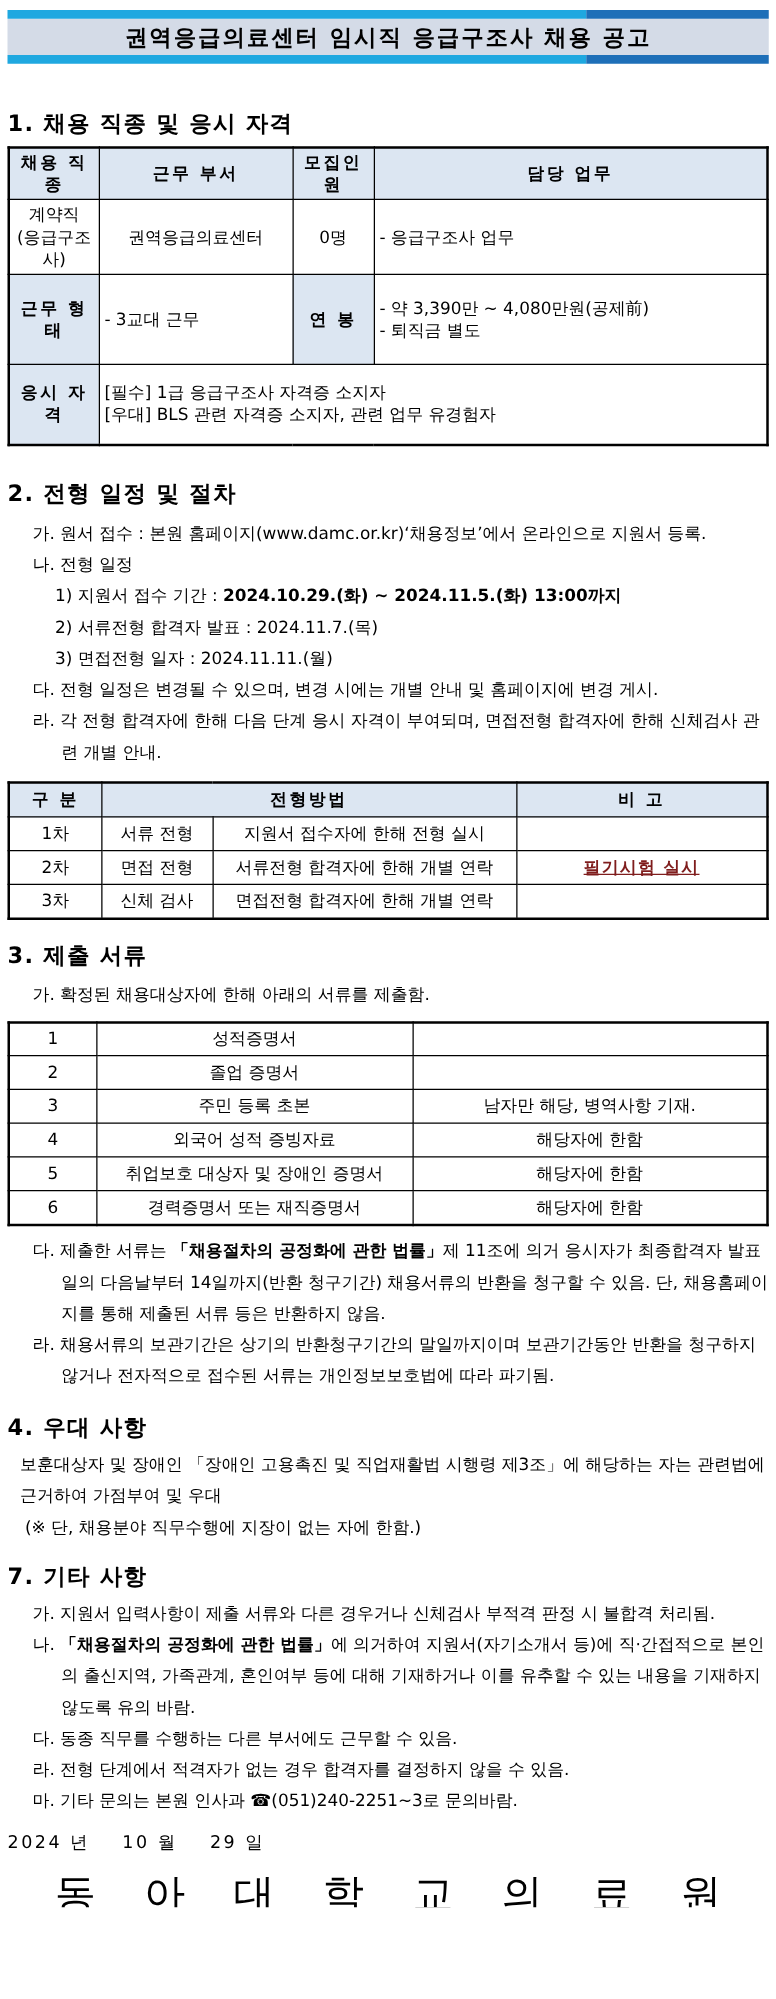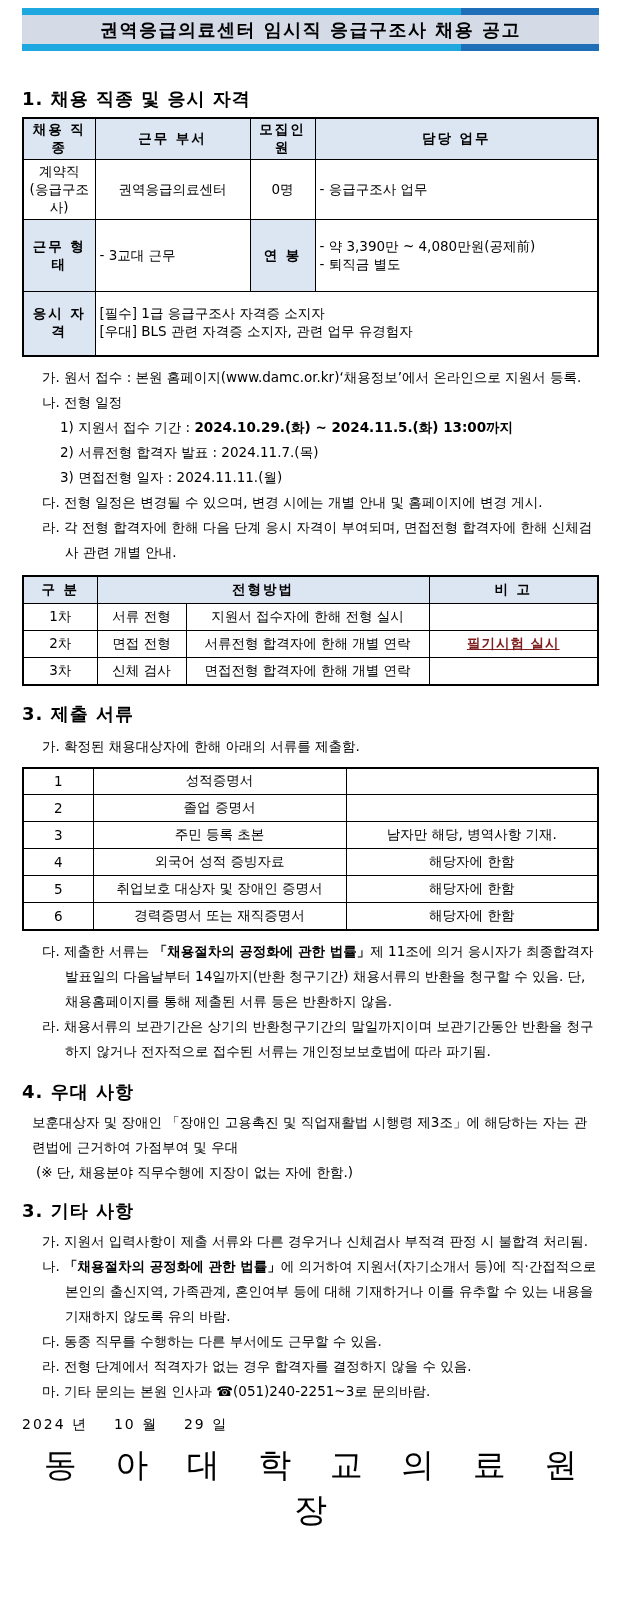--- a/index.html
+++ b/index.html
@@ -1,18 +1,18 @@
 <!DOCTYPE html>
 <html><head>
 <meta charset="utf-8">
 <style>
   html,body { margin:0; padding:0; background:#fff; }
   .page {
     width:621px; height:1526px; box-sizing:border-box;
-    padding:0 22px; overflow:hidden; background:#fff; color:#000;
+    padding:0 6px; overflow:hidden; background:#fff; color:#000;
     font-family:"DejaVu Sans","Liberation Sans",sans-serif;
     font-size:13.5px;
   }
 
   
   .banner { margin-top:8px; }
   .stripe { display:flex; height:7px; }
   .stripe .seg-cyan { width:76%; background:#1FA8E0; }
   .stripe .seg-dark { flex:1; background:#1E6FB8; }
   .band {
@@ -107,20 +107,21 @@
     <tr style="height:64px">
       <td class="hd">응시 자격</td>
       <td class="left" colspan="3">
         <div>[필수] 1급 응급구조사 자격증 소지자</div>
         <div>[우대] BLS 관련 자격증 소지자, 관련 업무 유경험자</div>
       </td>
     </tr>
   </tbody>
     </table>
 
+  <div class="sec-heading mt-h2">2. 전형 일정 및 절차</div>
 
   <div class="lst">
     <div class="li">가. 원서 접수 : 본원 홈페이지(www.damc.or.kr)‘채용정보’에서 온라인으로 지원서 등록.</div>
     <div class="li">나. 전형 일정</div>
     <div class="li sub"><span>1) 지원서 접수 기간 : </span><span class="b">2024.10.29.(화) ~ 2024.11.5.(화) 13:00까지</span></div>
     <div class="li sub">2) 서류전형 합격자 발표 : 2024.11.7.(목)</div>
     <div class="li sub">3) 면접전형 일자 : 2024.11.11.(월)</div>
     <div class="li">다. 전형 일정은 변경될 수 있으며, 변경 시에는 개별 안내 및 홈페이지에 변경 게시.</div>
     <div class="li">라. 각 전형 합격자에 한해 다음 단계 응시 자격이 부여되며, 면접전형 합격자에 한해 신체검사 관련 개별 안내.</div>
   </div>
@@ -207,21 +208,21 @@
 
   <div class="lst">
     <div class="li"><span>다. 제출한 서류는 </span><span class="b">「채용절차의 공정화에 관한 법률」</span><span>제 11조에 의거 응시자가 최종합격자 발표일의 다음날부터 14일까지(반환 청구기간) 채용서류의 반환을 청구할 수 있음. 단, 채용홈페이지를 통해 제출된 서류 등은 반환하지 않음.</span></div>
     <div class="li">라. 채용서류의 보관기간은 상기의 반환청구기간의 말일까지이며 보관기간동안 반환을 청구하지 않거나 전자적으로 접수된 서류는 개인정보보호법에 따라 파기됨.</div>
   </div>
 
   <div class="sec-heading mt-h4">4. 우대 사항</div>
   <div class="par">보훈대상자 및 장애인 「장애인 고용촉진 및 직업재활법 시행령 제3조」에 해당하는 자는 관련법에 근거하여 가점부여 및 우대</div>
   <div class="par par-note" style="margin-top:0">(※ 단, 채용분야 직무수행에 지장이 없는 자에 한함.)</div>
 
-  <div class="sec-heading mt-h5">3. 기타 사항</div>
+  <div class="sec-heading mt-h5">7. 기타 사항</div>
   <div class="lst" style="margin-top:6px">
     <div class="li">가. 지원서 입력사항이 제출 서류와 다른 경우거나 신체검사 부적격 판정 시 불합격 처리됨.</div>
     <div class="li"><span>나. </span><span class="b">「채용절차의 공정화에 관한 법률」</span><span>에 의거하여 지원서(자기소개서 등)에 직·간접적으로 본인의 출신지역, 가족관계, 혼인여부 등에 대해 기재하거나 이를 유추할 수 있는 내용을 기재하지 않도록 유의 바람.</span></div>
     <div class="li">다. 동종 직무를 수행하는 다른 부서에도 근무할 수 있음.</div>
     <div class="li">라. 전형 단계에서 적격자가 없는 경우 합격자를 결정하지 않을 수 있음.</div>
     <div class="li">마. 기타 문의는 본원 인사과 ☎(051)240-2251~3로 문의바람.</div>
   </div>
 
   <div class="date">2024 년    10 월    29 일</div>
   <div class="sig">동 아 대 학 교 의 료 원 장</div>

